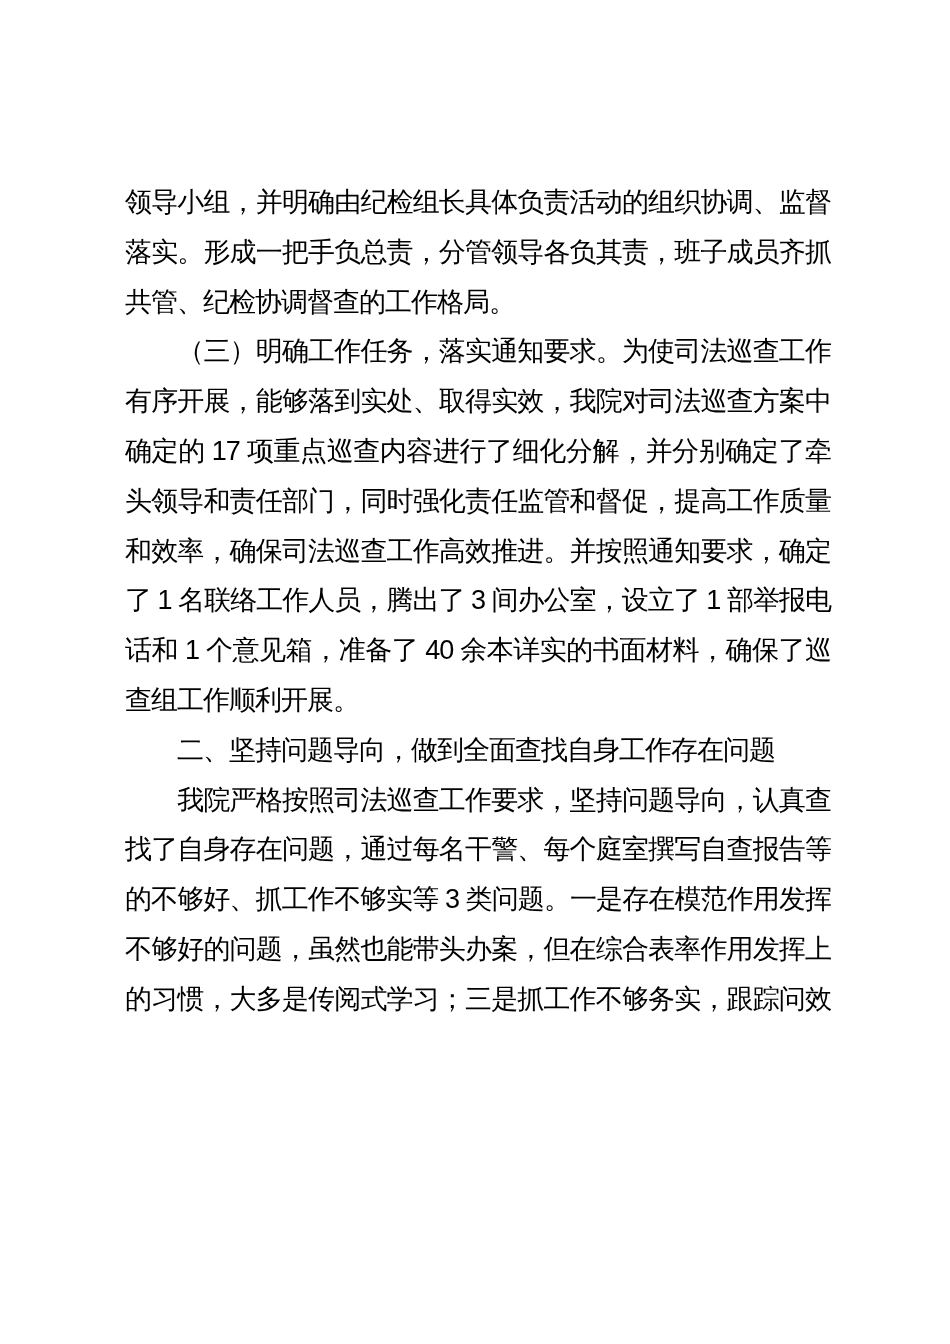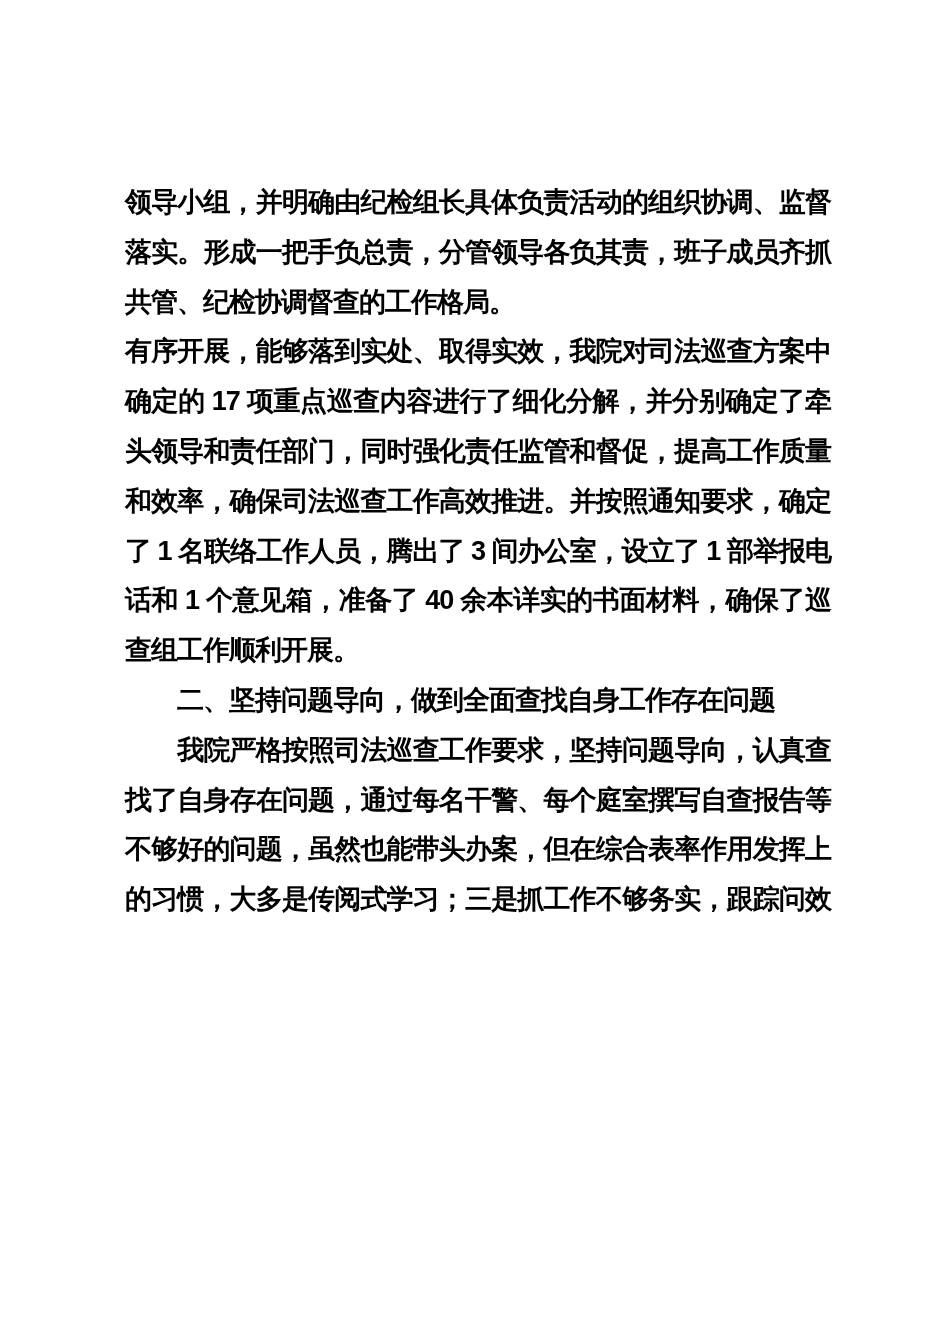--- a/index.html
+++ b/index.html
@@ -33,30 +33,32 @@
     text-justify: inter-character;
   }
   .line.end {
     text-align-last: left;
   }
 </style>
 </head>
 <body>
 
 <div class="page">
-  <div class="content" style="color: rgb(0, 0, 0); font-weight: bold;">
+  <div class="content" style="color: rgb(0, 0, 0);">
       <div class="line">领导小组，并明确由纪检组长具体负责活动的组织协调、监督</div>
       <div class="line">落实。形成一把手负总责，分管领导各负其责，班子成员齐抓</div>
       <div class="line end">共管、纪检协调督查的工作格局。</div>
+      <div class="line">　　（三）明确工作任务，落实通知要求。为使司法巡查工作</div>
       <div class="line">有序开展，能够落到实处、取得实效，我院对司法巡查方案中</div>
       <div class="line">确定的 17 项重点巡查内容进行了细化分解，并分别确定了牵</div>
       <div class="line">头领导和责任部门，同时强化责任监管和督促，提高工作质量</div>
       <div class="line">和效率，确保司法巡查工作高效推进。并按照通知要求，确定</div>
       <div class="line">了 1 名联络工作人员，腾出了 3 间办公室，设立了 1 部举报电</div>
       <div class="line">话和 1 个意见箱，准备了 40 余本详实的书面材料，确保了巡</div>
       <div class="line end">查组工作顺利开展。</div>
       <div class="line end">　　二、坚持问题导向，做到全面查找自身工作存在问题</div>
       <div class="line">　　我院严格按照司法巡查工作要求，坚持问题导向，认真查</div>
       <div class="line">找了自身存在问题，通过每名干警、每个庭室撰写自查报告等</div>
+      <div class="line">的不够好、抓工作不够实等 3 类问题。一是存在模范作用发挥</div>
       <div class="line">不够好的问题，虽然也能带头办案，但在综合表率作用发挥上</div>
       <div class="line">的习惯，大多是传阅式学习；三是抓工作不够务实，跟踪问效</div>
     </div>
 </div>
 
 </body></html>

